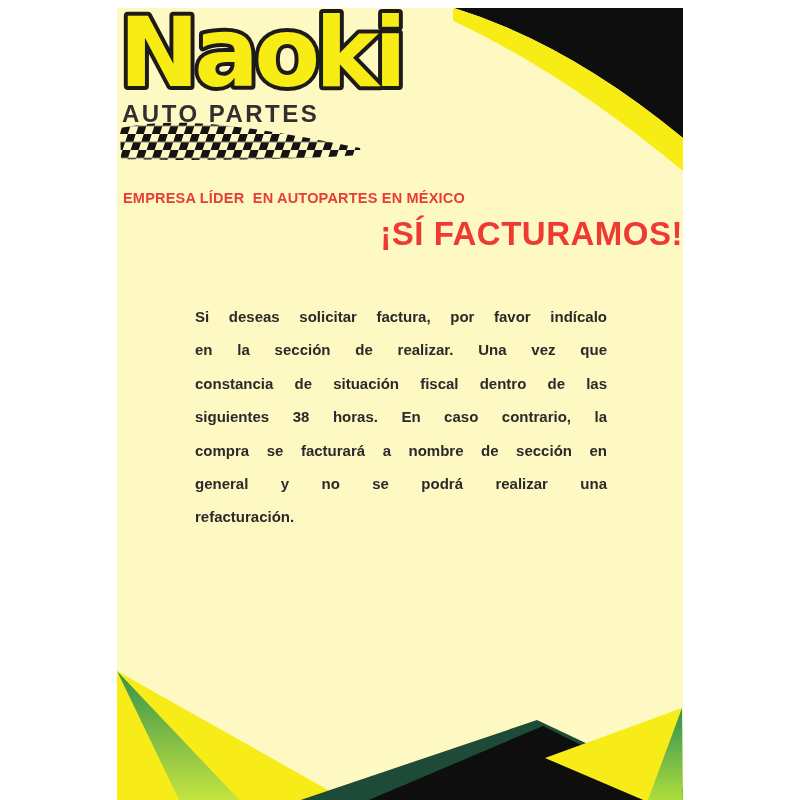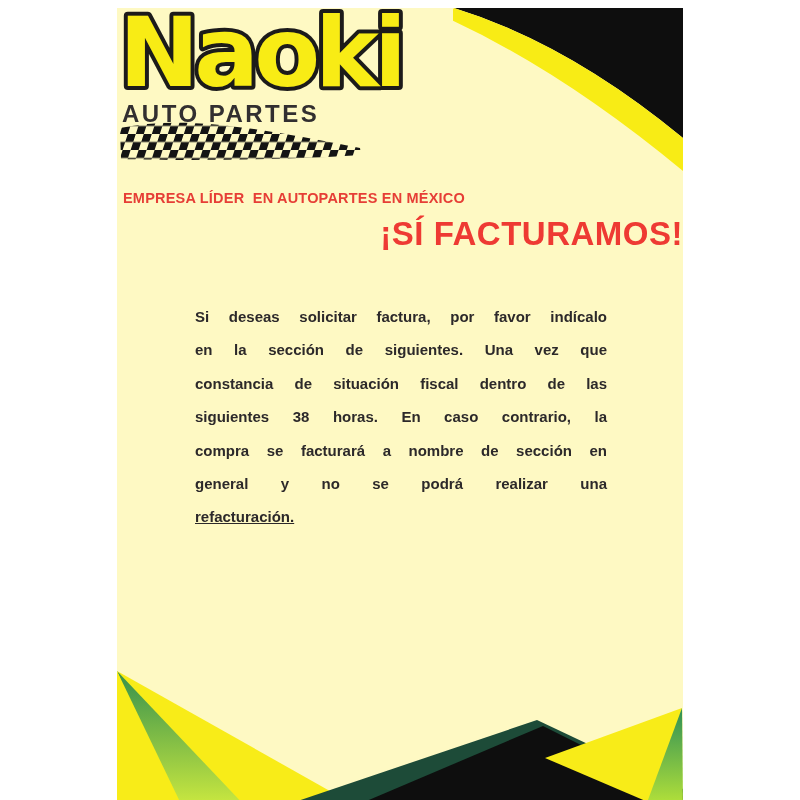--- a/index.html
+++ b/index.html
@@ -43,21 +43,21 @@
     font-size:15px;font-weight:bold;color:#2c292a;
   }
   .body-text .line{
     line-height:33.4px;
     text-align:justify;
     -moz-text-align-last:justify;
     text-align-last:justify;
     white-space:normal;
   }
   .body-text .line.last{
-    text-align:center;text-align-last:left;text-decoration:underline;-moz-text-align-last:left;
+    text-align:center;text-align-last:left;-moz-text-align-last:left;
   }
 </style>
 </head>
 <body>
 
 <div class="paper">
 
   <svg id="tr-corner" class="corner-svg" viewBox="0 0 230 165" preserveAspectRatio="none">
     <path d="M1,0 H230 V130 Q115,35 1,0 Z" fill="#0e0e0e"></path>
     <path d="M1,0 Q115,35 230,130 L230,163 Q108,62 -6,10 Z" fill="#f8ec15"></path>
@@ -78,21 +78,21 @@
     </defs>
     <path d="M3,10 C70,-4 150,12 243,30 L244,37 C170,42 70,43 4,41 Z" fill="url(#chk)"></path>
   </svg>
 
   <div class="tagline">EMPRESA LÍDER  EN AUTOPARTES EN MÉXICO</div>
 
   <div class="headline">¡SÍ FACTURAMOS!</div>
 
   <div class="body-text">
     <div class="line">Si deseas solicitar factura, por favor indícalo</div>
-    <div class="line">en la sección de siguientes. Una vez que</div>
+    <div class="line">en la sección de realizar. Una vez que</div>
     <div class="line">constancia de situación fiscal dentro de las</div>
     <div class="line">siguientes 38 horas. En caso contrario, la</div>
     <div class="line">compra se facturará a nombre de sección en</div>
     <div class="line">general y no se podrá realizar una</div>
     <div class="line last">refacturación.</div>
   </div>
 
   <svg id="bottom-deco" class="corner-svg" viewBox="0 0 566 145" preserveAspectRatio="none">
     <defs>
       <linearGradient id="gradB" x1="0" y1="0" x2="0" y2="1">

